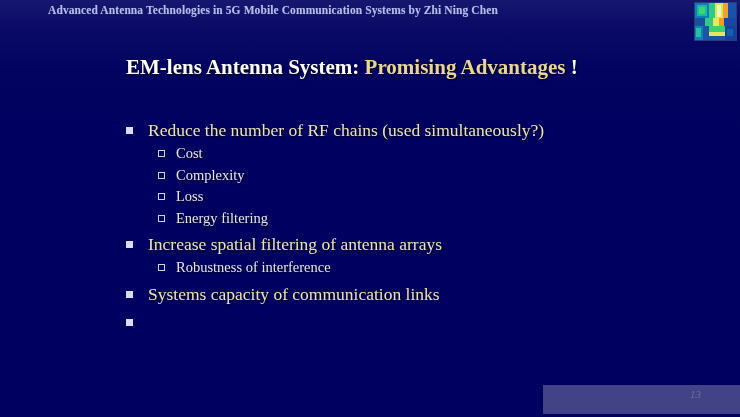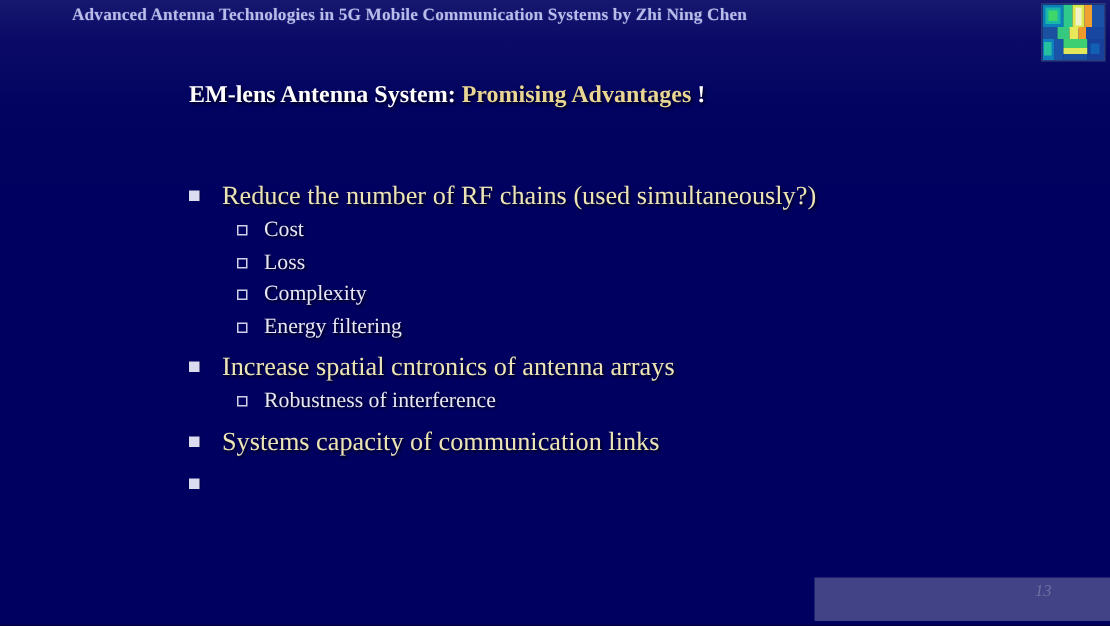--- a/index.html
+++ b/index.html
@@ -52,21 +52,21 @@
     border: 1px solid #2a3a7a;
     box-sizing: border-box;
   }
   #logo svg { display: block; }
 
   
   #slide-title {
     position: absolute;
     left: 126px;
     top: 55px;
-    font-size: 16px;
+    font-size: 21px;
     font-weight: bold;
     white-space: nowrap;
     text-shadow: 1px 1px 2px rgba(0,0,0,0.75);
   }
   .t-white { color: #ffffff; }
   .t-gold  { color: #e9d594; }
 
   
   #body-block {
     position: absolute;
@@ -189,36 +189,36 @@
     <div class="lvl1">
       <span class="marker"></span>
       <span>Reduce the number of RF chains (used simultaneously?)</span>
     </div>
     <div class="lvl2">
       <span class="marker"></span>
       <span>Cost</span>
     </div>
     <div class="lvl2">
       <span class="marker"></span>
+      <span>Complexity</span>
+    </div>
+    <div class="lvl2">
+      <span class="marker"></span>
       <span>Loss</span>
     </div>
     <div class="lvl2">
       <span class="marker"></span>
-      <span>Complexity</span>
-    </div>
-    <div class="lvl2">
-      <span class="marker"></span>
       <span>Energy filtering</span>
     </div>
 
     <div class="sp-after-group"></div>
 
     <div class="lvl1">
       <span class="marker"></span>
-      <span>Increase spatial cntronics of antenna arrays</span>
+      <span>Increase spatial filtering of antenna arrays</span>
     </div>
     <div class="lvl2">
       <span class="marker"></span>
       <span>Robustness of interference</span>
     </div>
 
     <div class="sp-after-group"></div>
 
     <div class="lvl1">
       <span class="marker"></span>

